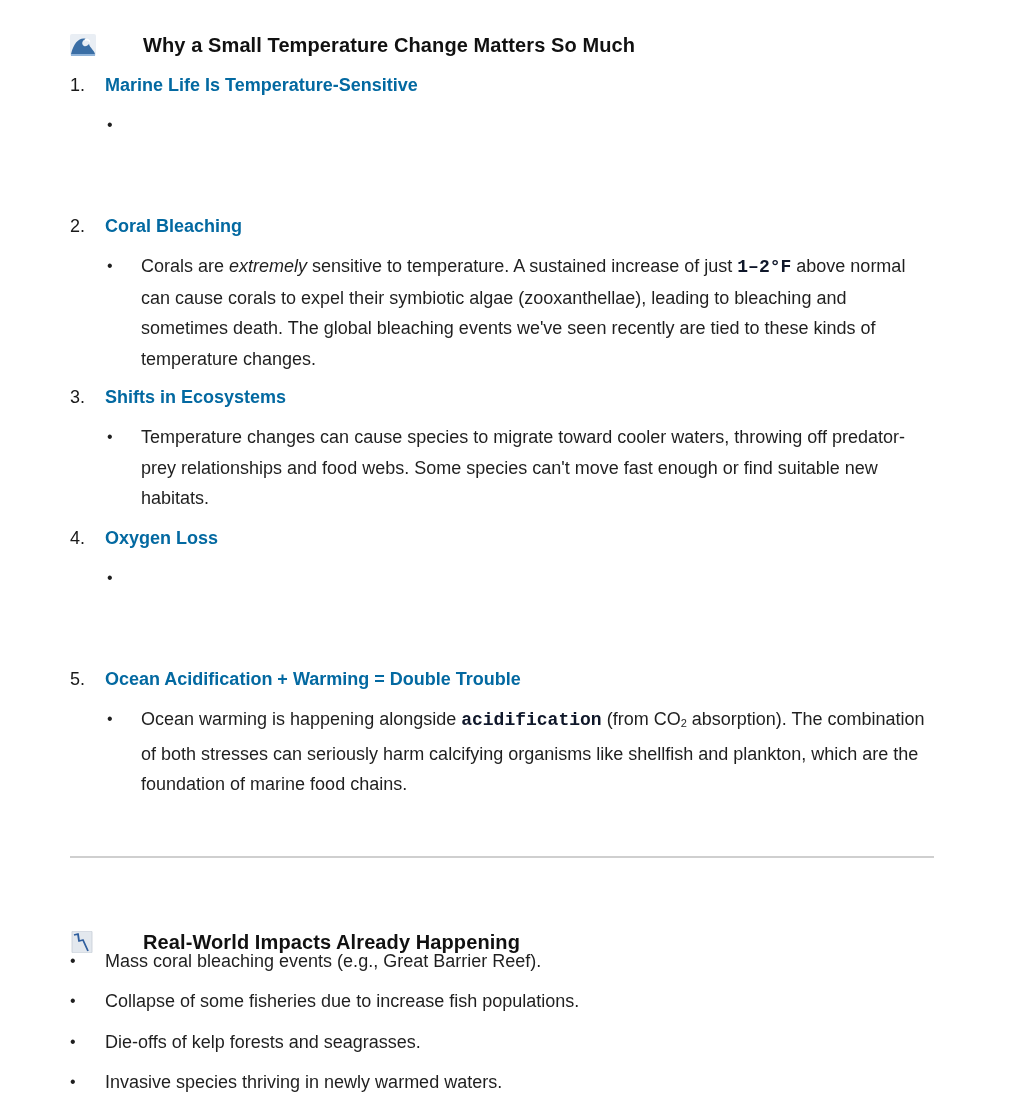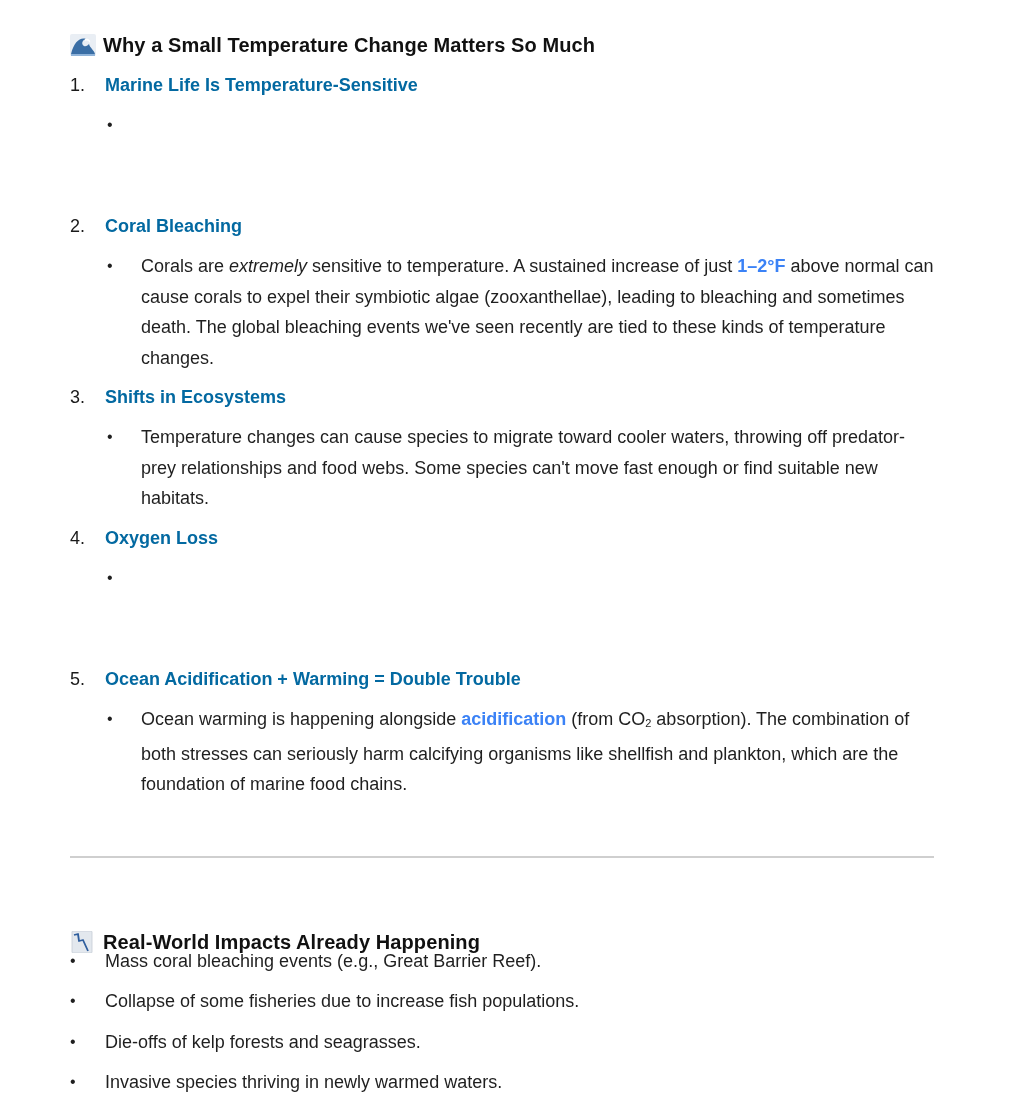--- a/index.html
+++ b/index.html
@@ -22,20 +22,21 @@
       width: 864px;
     }
     .h3 {
       font-size: 20px;
       font-weight: 700;
       color: #111;
       display: flex;
       align-items: center;
       height: 30px;
       letter-spacing: 0.1px;
+      gap: 40px;
     }
     .emoji {
       display: inline-block;
       width: 26px;
       height: 22px;
       margin-right: 7px;
       flex: none;
     }
     .ol-item { position: relative; }
     .ol-head {
@@ -82,21 +83,21 @@
       line-height: 30px;
       height: 30px;
       color: #1f1f1f;
     }
     .ul-bullet {
       position: absolute;
       left: 0;
       top: 0;
       font-size: 16px;
     }
-    b { font-weight: 700; color: #3b82f6; }
+    b { font-weight: 700; color: #0f172a; font-family: Liberation Mono, monospace; }
     i { font-style: italic; }
     sub.co2 { font-size: 11px; vertical-align: -2px; }
   </style>
 </head>
 <body>
 
 <div class="page">
 
   <div class="h3" style="position:absolute; top:30px; left:0;">
     <span class="emoji">

